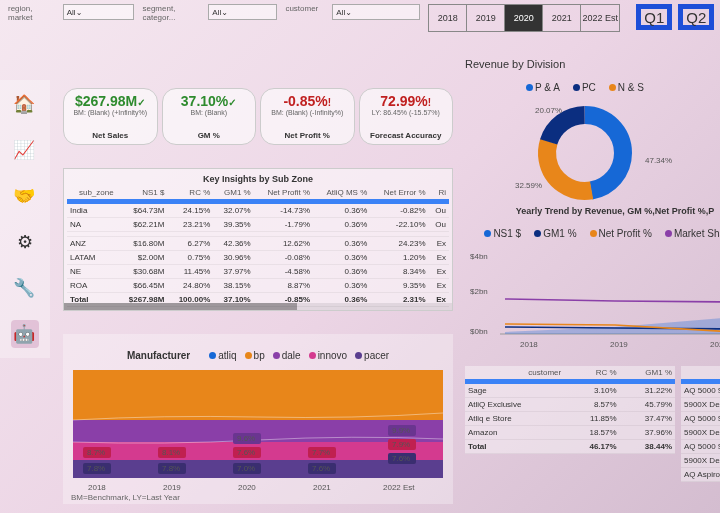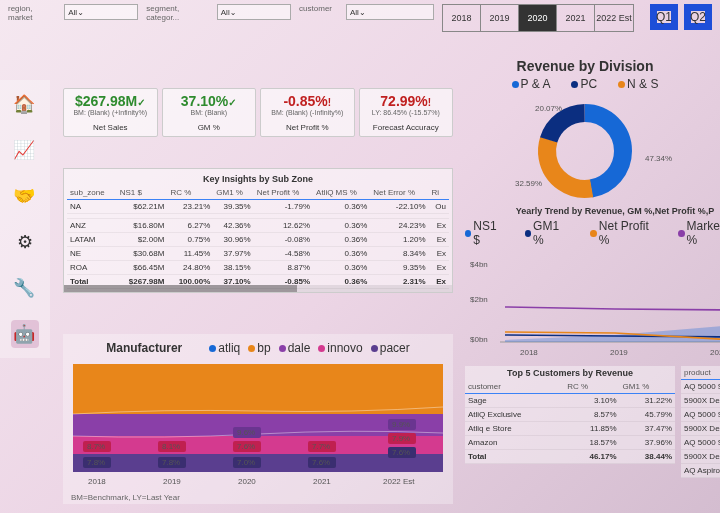--- a/index.html
+++ b/index.html
@@ -6,44 +6,44 @@
 body{width:720px;height:513px;background:linear-gradient(135deg,#f5e8f0 0%,#ecd5e5 50%,#d4bdd0 100%);position:relative;overflow:hidden;font-size:9px;color:#333}
 .top-bar{display:flex;gap:8px;padding:4px 8px;align-items:flex-start}
 .filter{display:flex;gap:14px}
 .filter-label{font-size:8px;color:#666}
 .filter-sel{width:88px;height:16px;border:1px solid #aaa;background:rgba(255,255,255,0.5);font-size:8px;padding:0 3px;display:flex;align-items:center;justify-content:flex-start}
 .year-tabs{display:flex;margin-left:auto;border:1px solid #888}
 .year-tab{width:38px;height:26px;display:flex;align-items:center;justify-content:center;font-size:9px;border-right:1px solid #888;cursor:pointer}
 .year-tab:last-child{border-right:none}
 .year-tab.active{background:#333;color:#fff}
 .q-tabs{display:flex;gap:6px;margin-left:8px}
-.q-tab{width:28px;height:26px;border:7px solid #1d4ed8;display:flex;align-items:center;justify-content:center;font-size:12px}
+.q-tab{width:36px;height:26px;border:5px solid #1d4ed8;display:flex;align-items:center;justify-content:center;font-size:15px}
 .sidebar{position:absolute;left:0;top:80px;width:50px;background:rgba(255,255,255,0.3);display:flex;flex-direction:column;gap:18px;padding:10px 0;align-items:center}
 .sb-icon{width:28px;height:28px;display:flex;align-items:center;justify-content:center;font-size:18px;cursor:pointer}
 .sb-icon.active{background:rgba(200,140,180,0.4);border-radius:4px}
 .main{position:absolute;left:55px;top:44px;right:4px;bottom:4px}
 .kpi-row{display:flex;gap:4px;position:absolute;left:8px;top:44px;width:390px}
-.kpi{flex:1;background:rgba(255,255,255,0.6);border:1px solid #ccc;padding:4px;text-align:center;border-radius:2px}
+.kpi{flex:1;background:rgba(255,255,255,0.6);border:1px solid #ccc;padding:4px;text-align:center;border-radius:14px}
 .kpi-val{font-size:14px;font-weight:600}
 .kpi-val.green{color:#2e8b2e}
 .kpi-val.red{color:#c02020}
 .kpi-sub{font-size:7px;color:#666;line-height:1.1}
-.kpi-name{font-size:8px;font-weight:400;margin-top:6px}
+.kpi-name{font-size:8px;font-weight:700;margin-top:14px}
 .chk{color:#2e8b2e;font-size:10px}
 .excl{color:#c02020;font-size:10px}
 .table-card{position:absolute;left:8px;top:124px;width:390px;background:rgba(255,255,255,0.5);border:1px solid #ccc;padding:3px}
 .table-title{text-align:center;font-size:9px;font-weight:600;padding:2px}
 table{width:100%;border-collapse:collapse;font-size:8px}
-th{text-align:left;padding:2px 3px;color:#555;font-weight:normal;border-bottom:1px solid #3b82f6}
+th{text-align:right;padding:2px 3px;color:#555;font-weight:normal;border-bottom:5px solid #3b82f6}
 td{padding:2px 3px;border-bottom:1px solid rgba(0,0,0,0.05)}
 tr.total td{font-weight:700;border-top:1px solid #666}
 .td-r{text-align:right}
 .donut-card{position:absolute;left:410px;top:14px;width:240px;height:140px}
-.donut-title{text-align:center;font-size:14px;font-weight:700}
-.legend{display:flex;justify-content:center;gap:21px;font-size:12px;margin-top:3px}
+.donut-title{font-size:11px;font-weight:400}
+.legend{display:flex;justify-content:center;gap:13px;font-size:10px;margin-top:12px}
 .lg{display:flex;align-items:center;gap:2px}
 .dot{width:7px;height:7px;border-radius:50%}
 .trend-card{position:absolute;left:410px;top:162px;width:300px;height:150px}
 .trend-title{font-size:9px;font-weight:600;text-align:center}
 .mfr-card{position:absolute;left:8px;top:290px;width:390px;height:170px;background:rgba(255,255,255,0.3)}
 .footnote{position:absolute;left:8px;bottom:2px;font-size:8px;color:#666}
 .cust-card{position:absolute;left:410px;top:322px;width:210px;background:rgba(255,255,255,0.4)}
 .prod-card{position:absolute;left:626px;top:322px;width:90px;background:rgba(255,255,255,0.4)}
 .card-title{text-align:center;font-size:9px;font-weight:600;padding:2px}
 svg text{font-size:8px;fill:#555}
@@ -127,20 +127,30 @@
         <tbody>
           <tr>
             <th>sub_zone</th>
             <th>NS1 $</th>
             <th>RC %</th>
             <th>GM1 %</th>
             <th>Net Profit %</th>
             <th>AtliQ MS %</th>
             <th>Net Error %</th>
             <th>Ri</th>
+          </tr>
+          <tr>
+            <td>India</td>
+            <td class="td-r">$64.73M</td>
+            <td class="td-r">24.15%</td>
+            <td class="td-r">32.07%</td>
+            <td class="td-r">-14.73%</td>
+            <td class="td-r">0.36%</td>
+            <td class="td-r">-0.82%</td>
+            <td class="td-r">Ou</td>
           </tr>
           <tr>
             <td>NA</td>
             <td class="td-r">$62.21M</td>
             <td class="td-r">23.21%</td>
             <td class="td-r">39.35%</td>
             <td class="td-r">-1.79%</td>
             <td class="td-r">0.36%</td>
             <td class="td-r">-22.10%</td>
             <td class="td-r">Ou</td>
@@ -303,21 +313,20 @@
         <text x="100" y="125">2019</text>
         <text x="175" y="125">2020</text>
         <text x="250" y="125">2021</text>
         <text x="320" y="125">2022 Est</text>
       </g>
     </svg>
     <div class="footnote">BM=Benchmark, LY=Last Year</div>
   </div>
 
   <div class="cust-card">
-    <div class="card-title">Top 5 Customers by Revenue</div>
     <table id="tbl-cust">
         <tbody>
           <tr>
             <th>customer</th>
             <th>RC %</th>
             <th>GM1 %</th>
           </tr>
           <tr>
             <td>Sage</td>
             <td class="td-r">3.10%</td>

